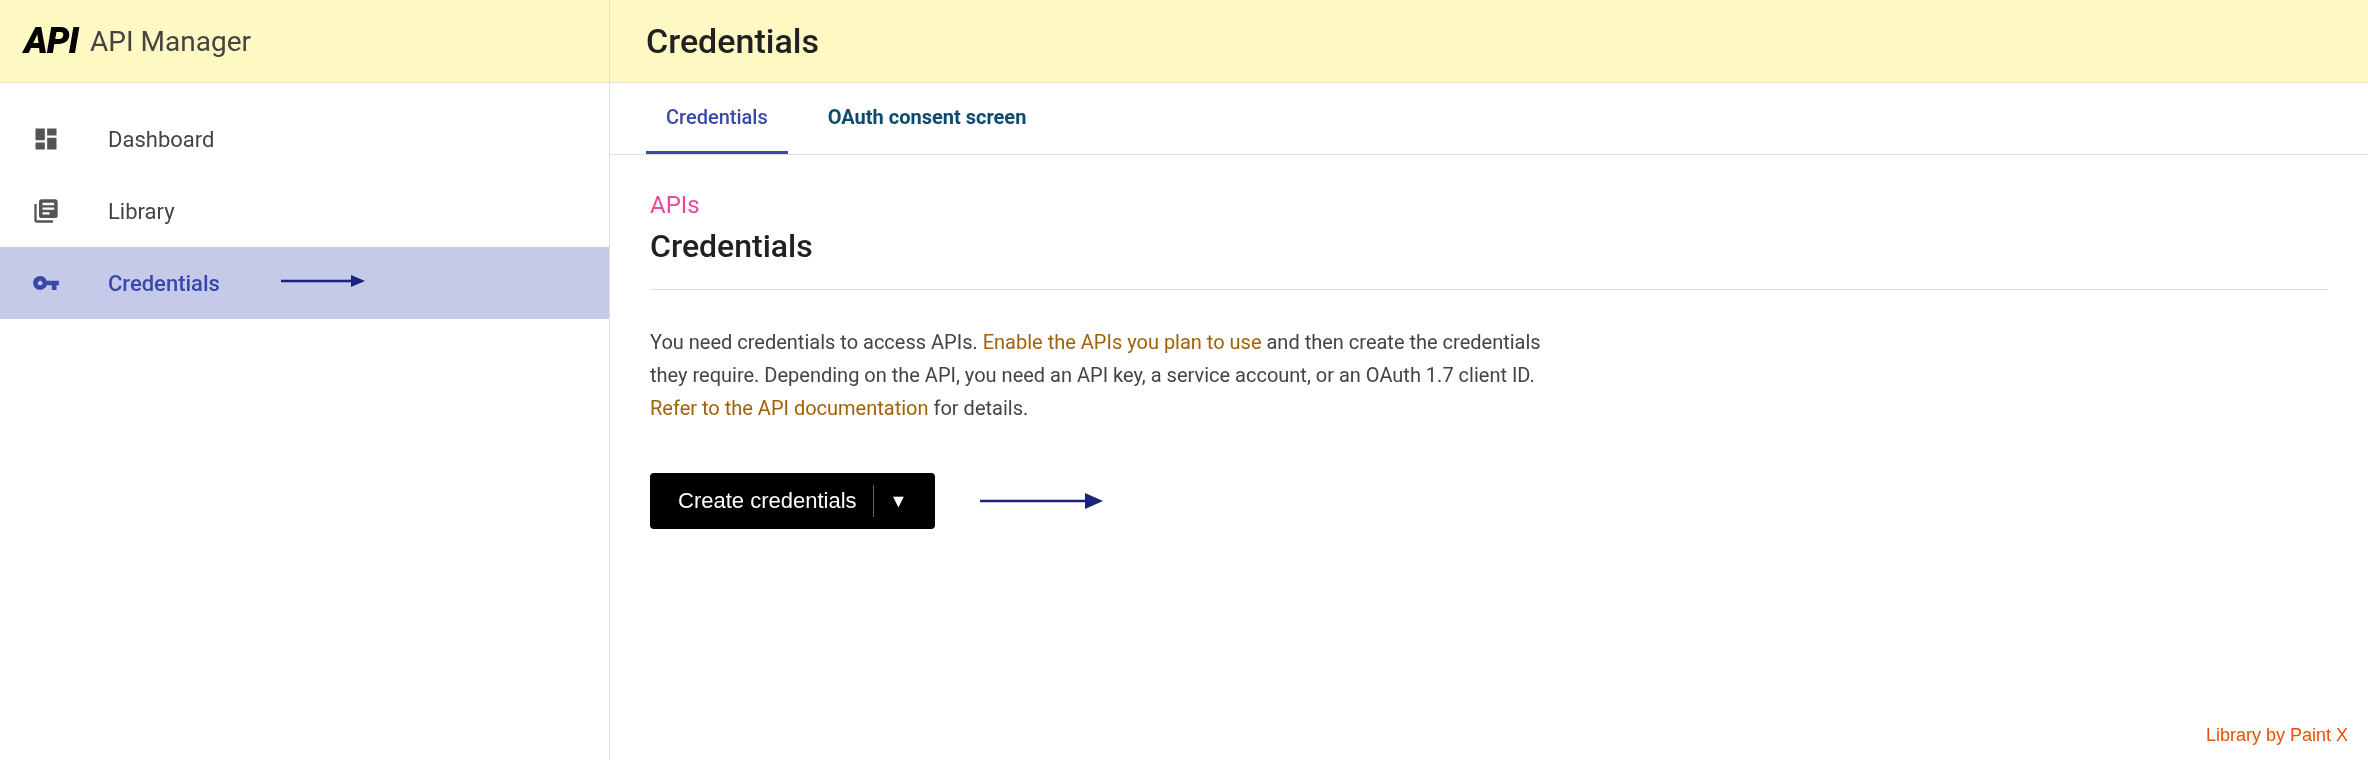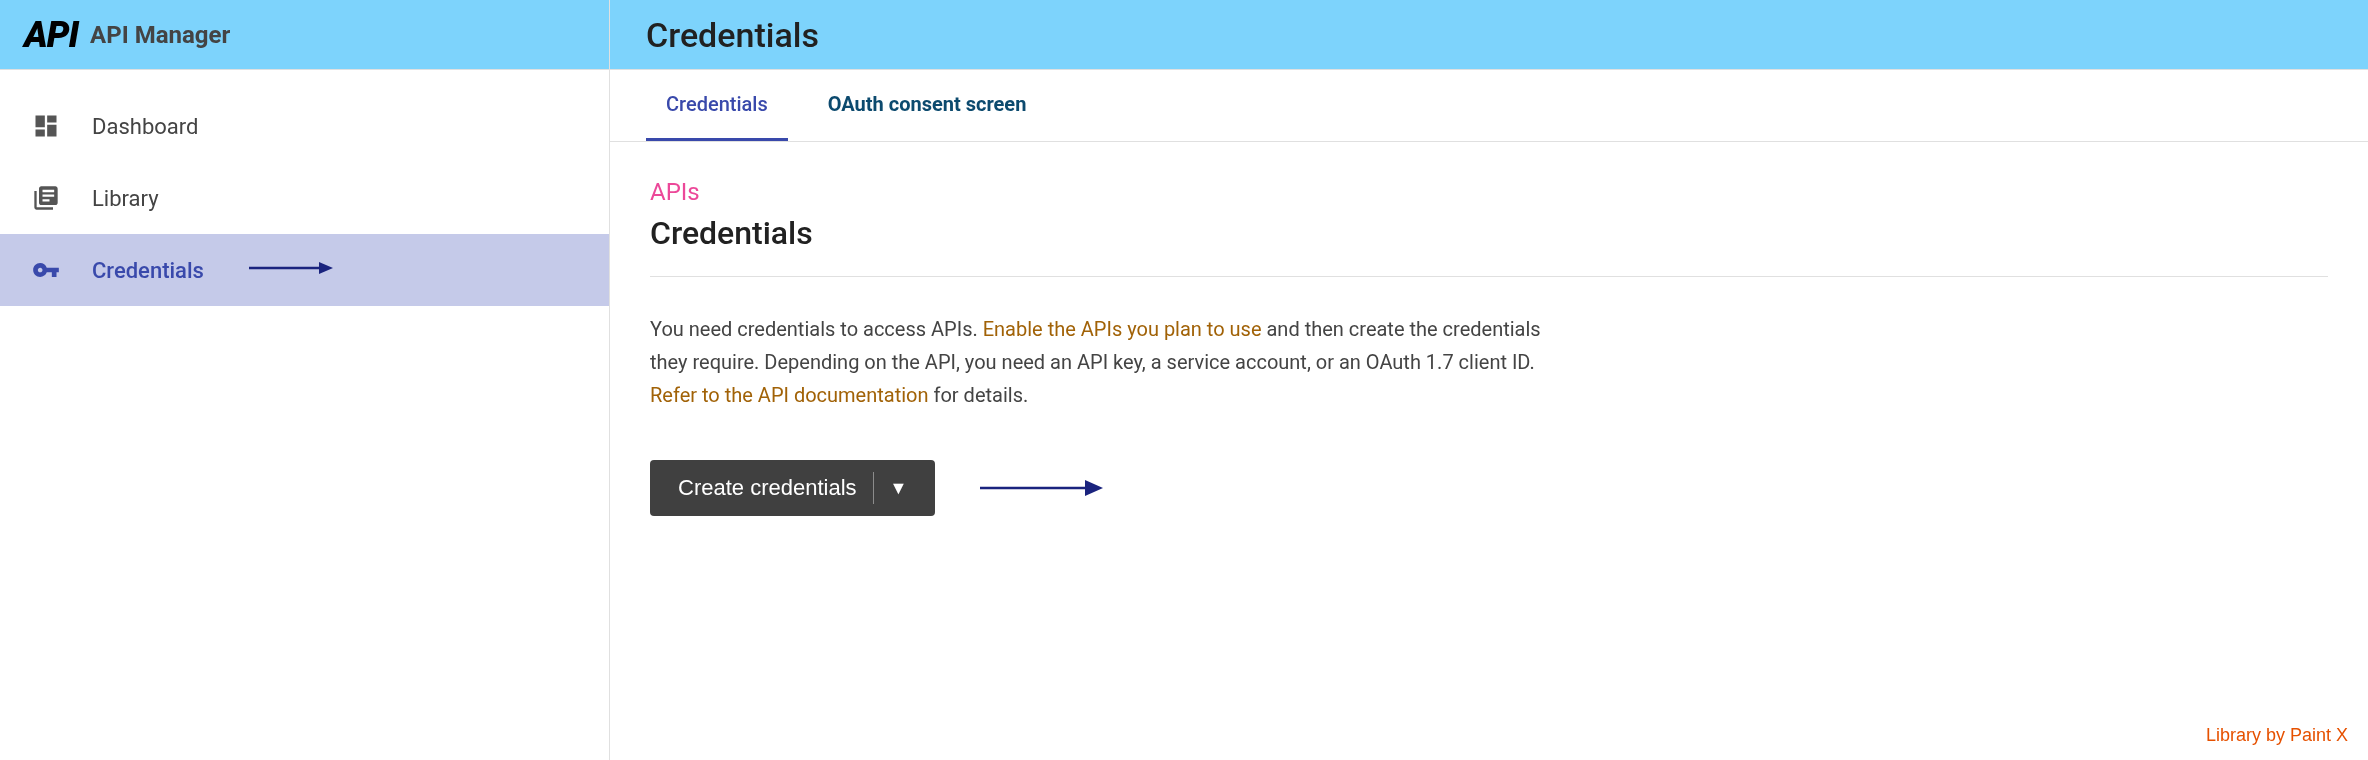--- a/index.html
+++ b/index.html
@@ -21,23 +21,23 @@
     .app-container {
       display: flex;
       flex-direction: column;
       height: 100%;
     }
 
     
     .header {
       display: flex;
       align-items: center;
-      height: 70px;
+      height: 83px;
       border-bottom: 1px solid #e0e0e0;
-      background: #7dd3fc;
+      background: #fef9c3;
     }
 
     .header-left {
       width: 610px;
       display: flex;
       align-items: center;
       padding: 0 24px;
       border-right: 1px solid #e0e0e0;
       height: 100%;
     }
@@ -50,23 +50,23 @@
 
     .api-logo-text {
       font-size: 36px;
       font-weight: 900;
       color: #000;
       font-style: italic;
       letter-spacing: -1px;
     }
 
     .api-manager-text {
-      font-size: 24px;
+      font-size: 28px;
       color: #444;
-      font-weight: 700;
+      font-weight: 400;
     }
 
     .header-right {
       flex: 1;
       display: flex;
       align-items: center;
       padding: 0 36px;
       height: 100%;
     }
 
@@ -89,21 +89,21 @@
       border-right: 1px solid #e0e0e0;
       background: #fff;
       padding-top: 20px;
     }
 
     .sidebar-item {
       display: flex;
       align-items: center;
       padding: 18px 28px;
       cursor: pointer;
-      gap: 28px;
+      gap: 44px;
       height: 72px;
     }
 
     .sidebar-item.active {
       background: #c5cae9;
     }
 
     .sidebar-item-icon {
       width: 36px;
       display: flex;
@@ -216,21 +216,21 @@
     .button-area {
       display: flex;
       align-items: center;
       gap: 40px;
       position: relative;
     }
 
     .create-credentials-btn {
       display: flex;
       align-items: center;
-      background: #404040;
+      background: #000000;
       color: #fff;
       border: none;
       border-radius: 4px;
       font-size: 22px;
       font-weight: 500;
       cursor: pointer;
       height: 56px;
       padding: 0 28px;
       gap: 16px;
     }

